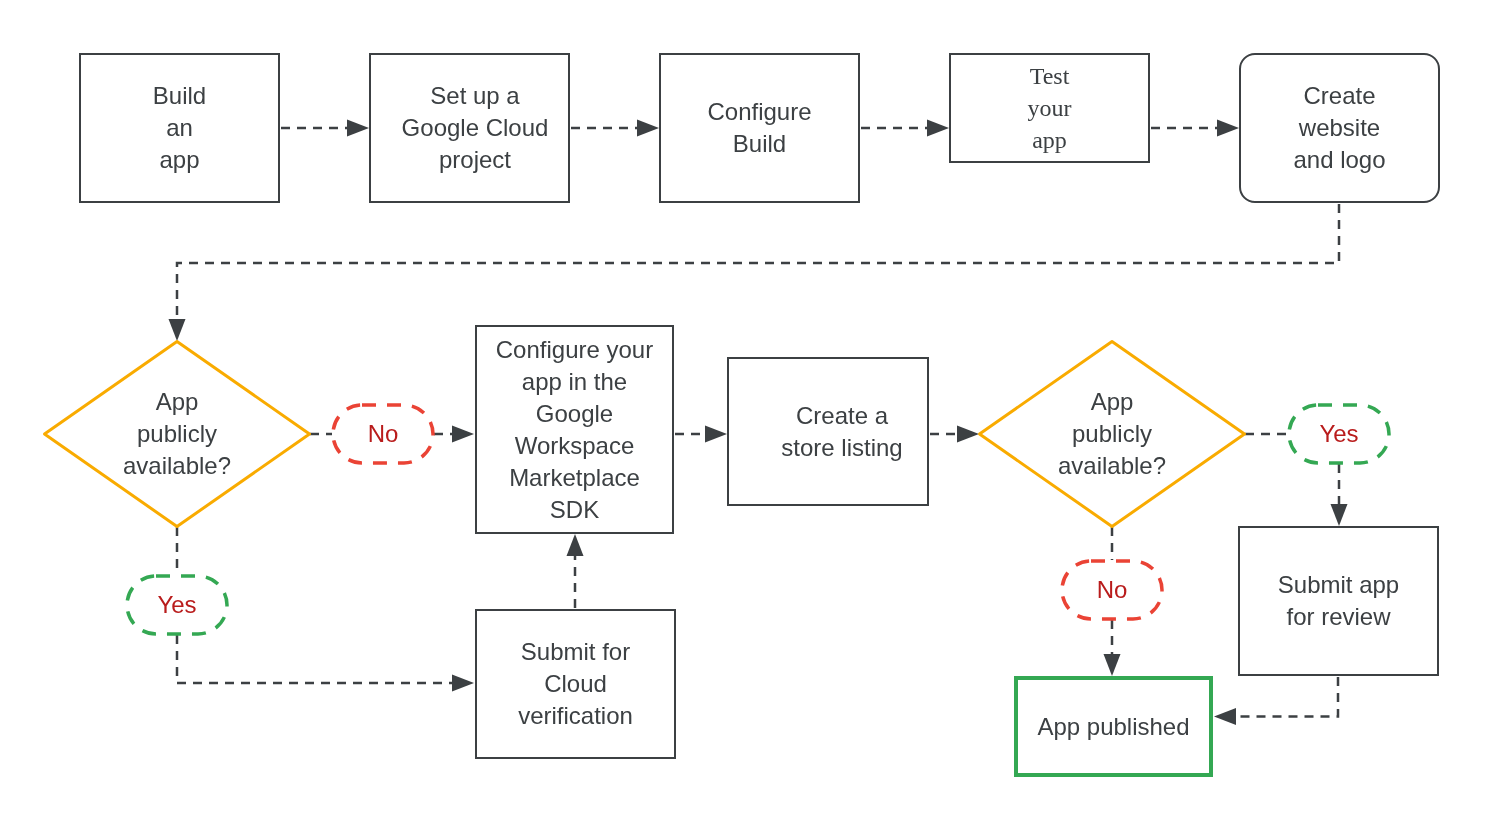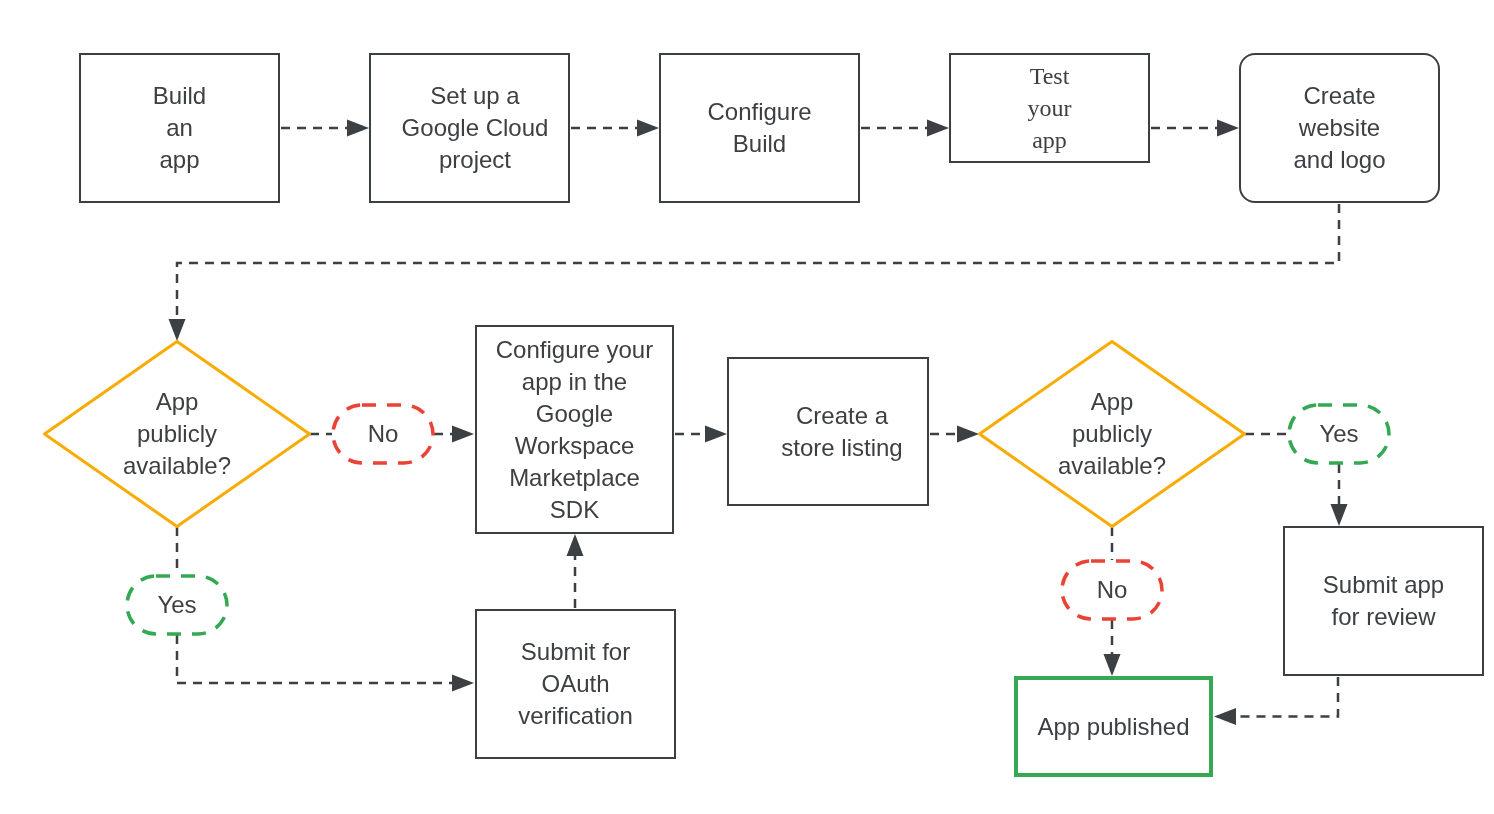--- a/index.html
+++ b/index.html
@@ -26,21 +26,21 @@
   }
   .node .label, .overlay .label {
     white-space: pre-line; font-size: 24px; line-height: 32px; color: #3C4043;
   }
   .node.published { border: 4px solid #34A853; }
 
   .overlay {
     position: absolute; display: flex; align-items: center; justify-content: center;
     text-align: center; background: transparent; pointer-events: none;
   }
-  .overlay .pill-text { font-size: 24px; line-height: 28px; color: #404040; }
+  .overlay .pill-text { font-size: 24px; line-height: 28px; color: #b91c1c; }
 </style>
 </head>
 <body>
 
 <div id="canvas">
 
   <svg class="layer" viewBox="0 0 1494 814">
 
     <path class="connector" d="M281,128 H347"></path>
     <polygon class="arrowhead" points="369,128 347,119.5 347,136.5"></polygon>
@@ -124,25 +124,25 @@
 SDK</span>
   </div>
 
   <div class="node" style="left:727px; top:357px; width:202px; height:149px;padding-left:28px;">
     <span class="label">Create a
 store listing</span>
   </div>
 
   <div class="node" style="left:475px; top:609px; width:201px; height:150px;">
     <span class="label">Submit for
-OAuth
+Cloud
 verification</span>
   </div>
 
-  <div class="node" style="left:1238px; top:526px; width:201px; height:150px;margin-left:45px;">
+  <div class="node" style="left:1238px; top:526px; width:201px; height:150px;">
     <span class="label">Submit app
 for review</span>
   </div>
 
   <div class="node published" style="left:1014px; top:676px; width:199px; height:101px;">
     <span class="label">App published</span>
   </div>
 
   <div class="overlay" style="left:59px; top:356px; width:236px; height:156px;">
     <span class="label">App

